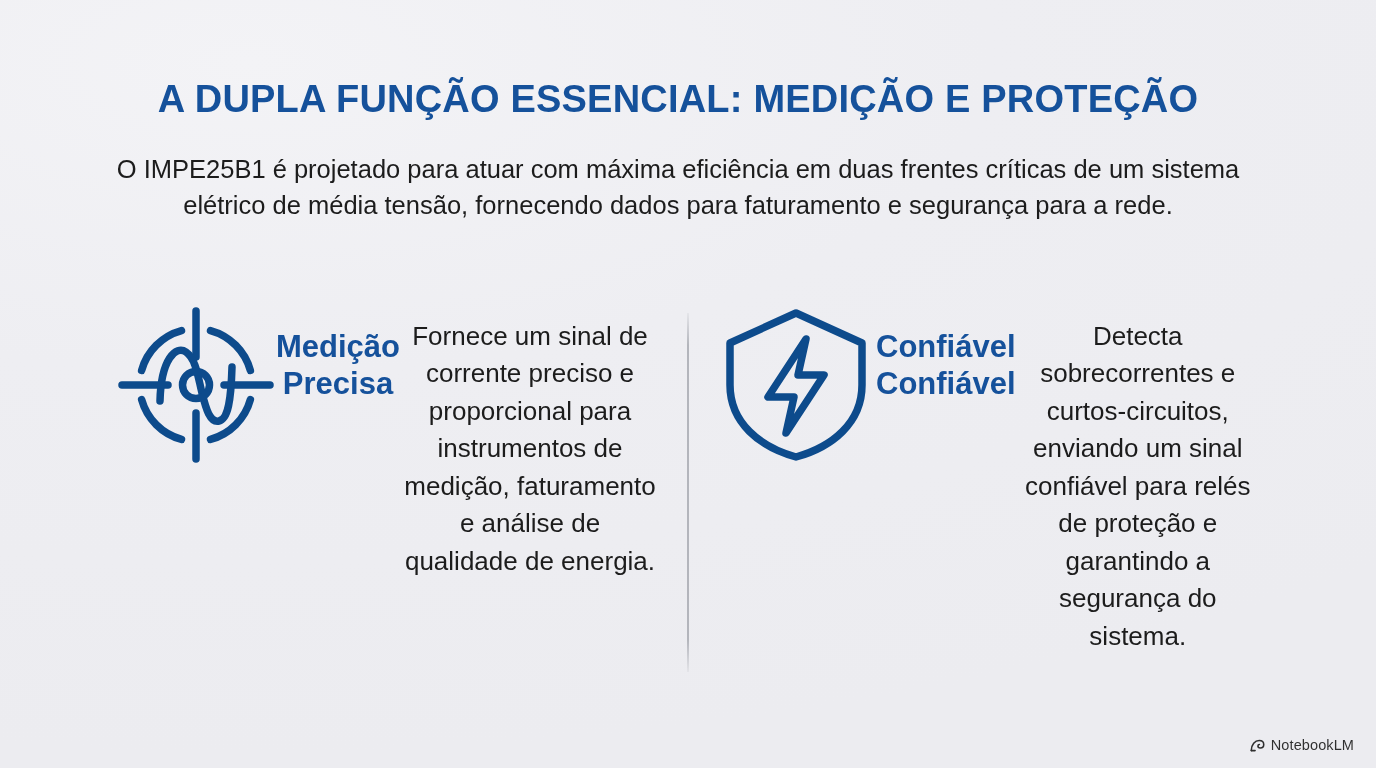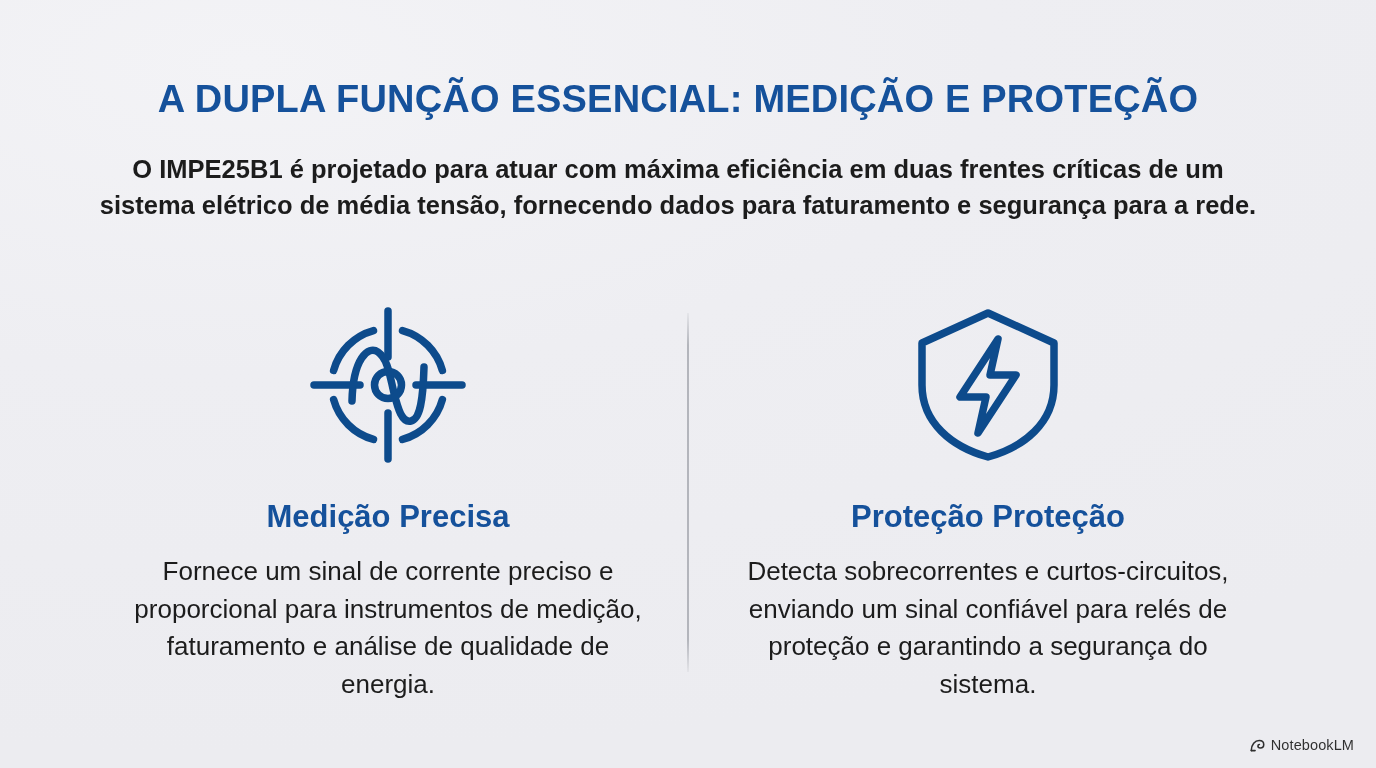--- a/index.html
+++ b/index.html
@@ -43,21 +43,21 @@
     line-height: 1.12;
     color: #15519b;
     text-transform: uppercase;
     font-family: "Liberation Sans", sans-serif;
   }
 
   #slide-subtitle {
     margin: 30px auto 0 auto;
     max-width: 1180px;
     font-size: 25.5px;
-    font-weight: bold;
+    font-weight: normal;
     line-height: 1.42;
     color: #1c1c1c;
     font-family: "Liberation Sans", sans-serif;
   }
 
   
   #columns {
     position: absolute;
     top: 300px;
     left: 0;
@@ -65,22 +65,21 @@
     display: flex;
     flex-direction: row;
     align-items: flex-start;
     justify-content: center;
   }
 
   .column {
     width: 600px;
     box-sizing: border-box;
     display: flex;
-    flex-direction: column;
-    align-items: center;
+    flex-direction: row;
     padding: 0 28px;
   }
 
   .col-icon {
     height: 170px;
     display: flex;
     align-items: center;
     justify-content: center;
   }
 
@@ -189,21 +188,21 @@
         <svg class="icon-svg" width="160" height="160" viewBox="0 0 160 160" fill="none" xmlns="http://www.w3.org/2000/svg" aria-hidden="true">
           <g stroke="#0d4b8c" stroke-width="7.5" stroke-linejoin="round" stroke-linecap="round" fill="none">
 
             <path d="M 80 8 L 146 38 L 146 80 C 146 118, 116 142, 80 152
                      C 44 142, 14 118, 14 80 L 14 38 Z"></path>
 
             <path d="M 90 34 L 52 92 L 78 92 L 70 128 L 108 70 L 82 70 Z"></path>
           </g>
         </svg>
       </div>
-      <h2 class="col-heading">Proteção Proteção</h2>
+      <h2 class="col-heading">Confiável Confiável</h2>
       <p class="col-body">Detecta sobrecorrentes e curtos-circuitos, enviando um sinal confiável para relés de proteção e garantindo a segurança do sistema.</p>
     </div>
 
   </div>
 
   <div id="column-divider"></div>
 
   <div id="watermark">
     <span id="watermark-logo">
       <svg class="icon-svg" width="17" height="17" viewBox="0 0 24 24" fill="none" xmlns="http://www.w3.org/2000/svg" aria-hidden="true">

